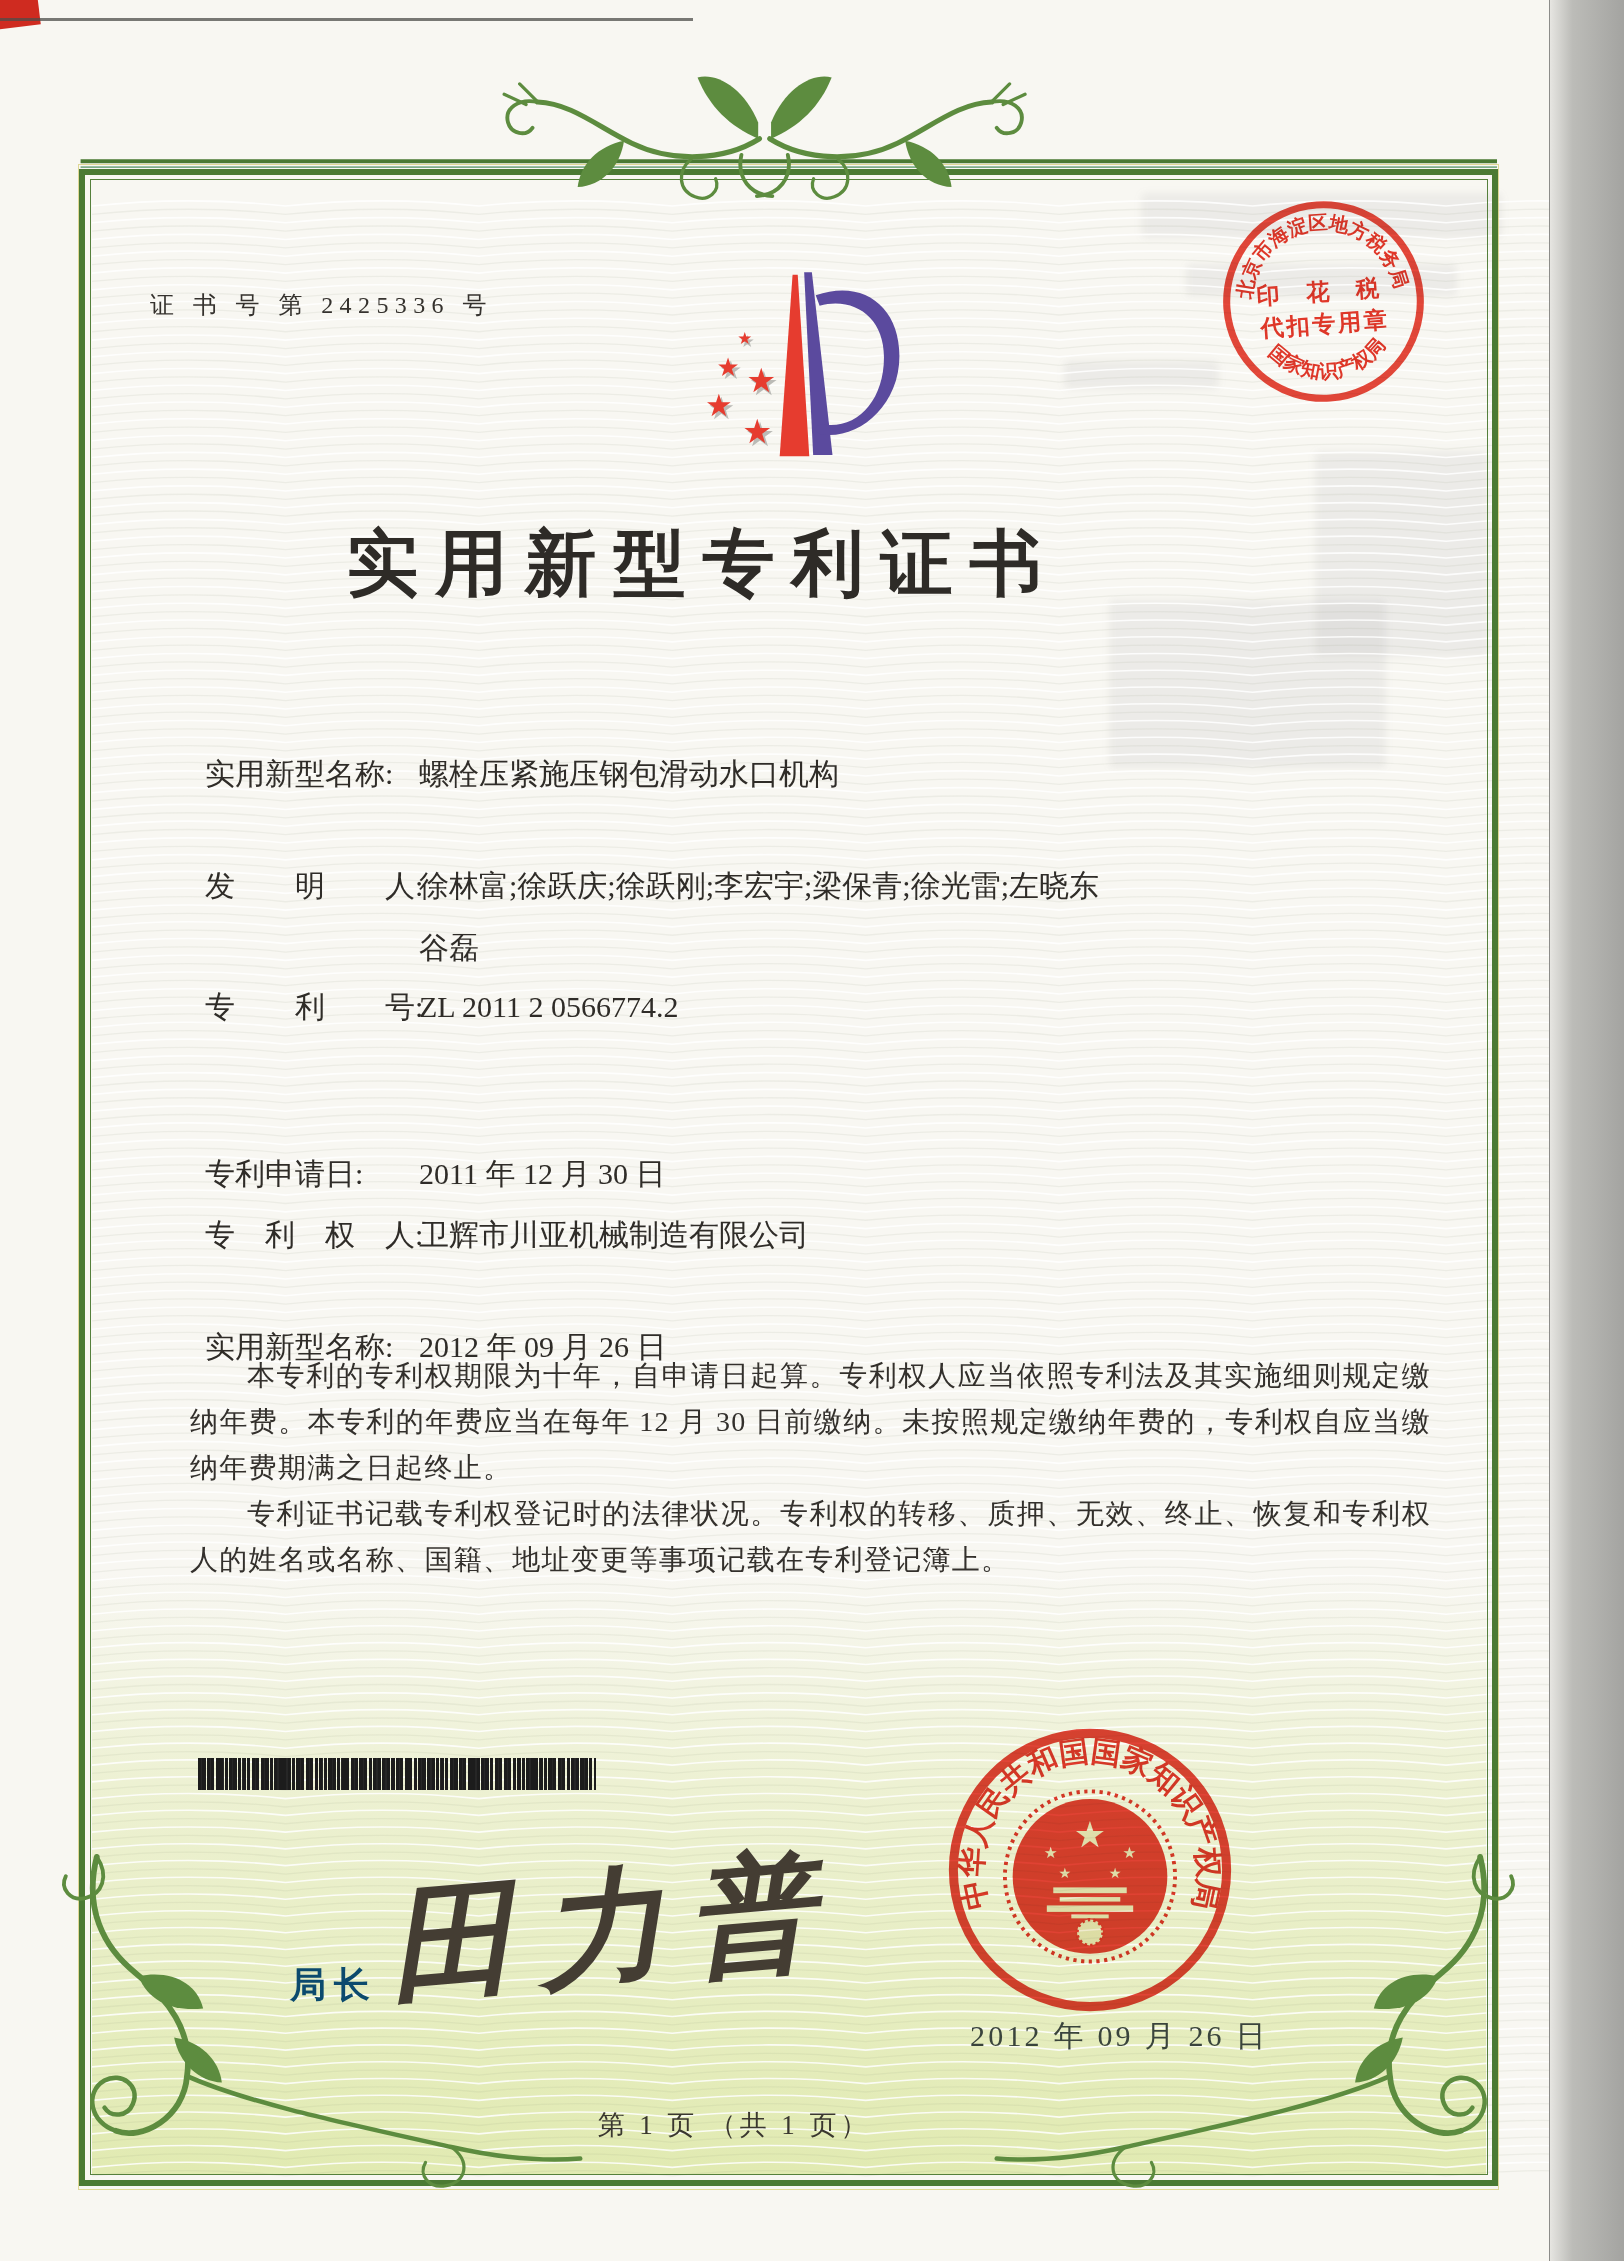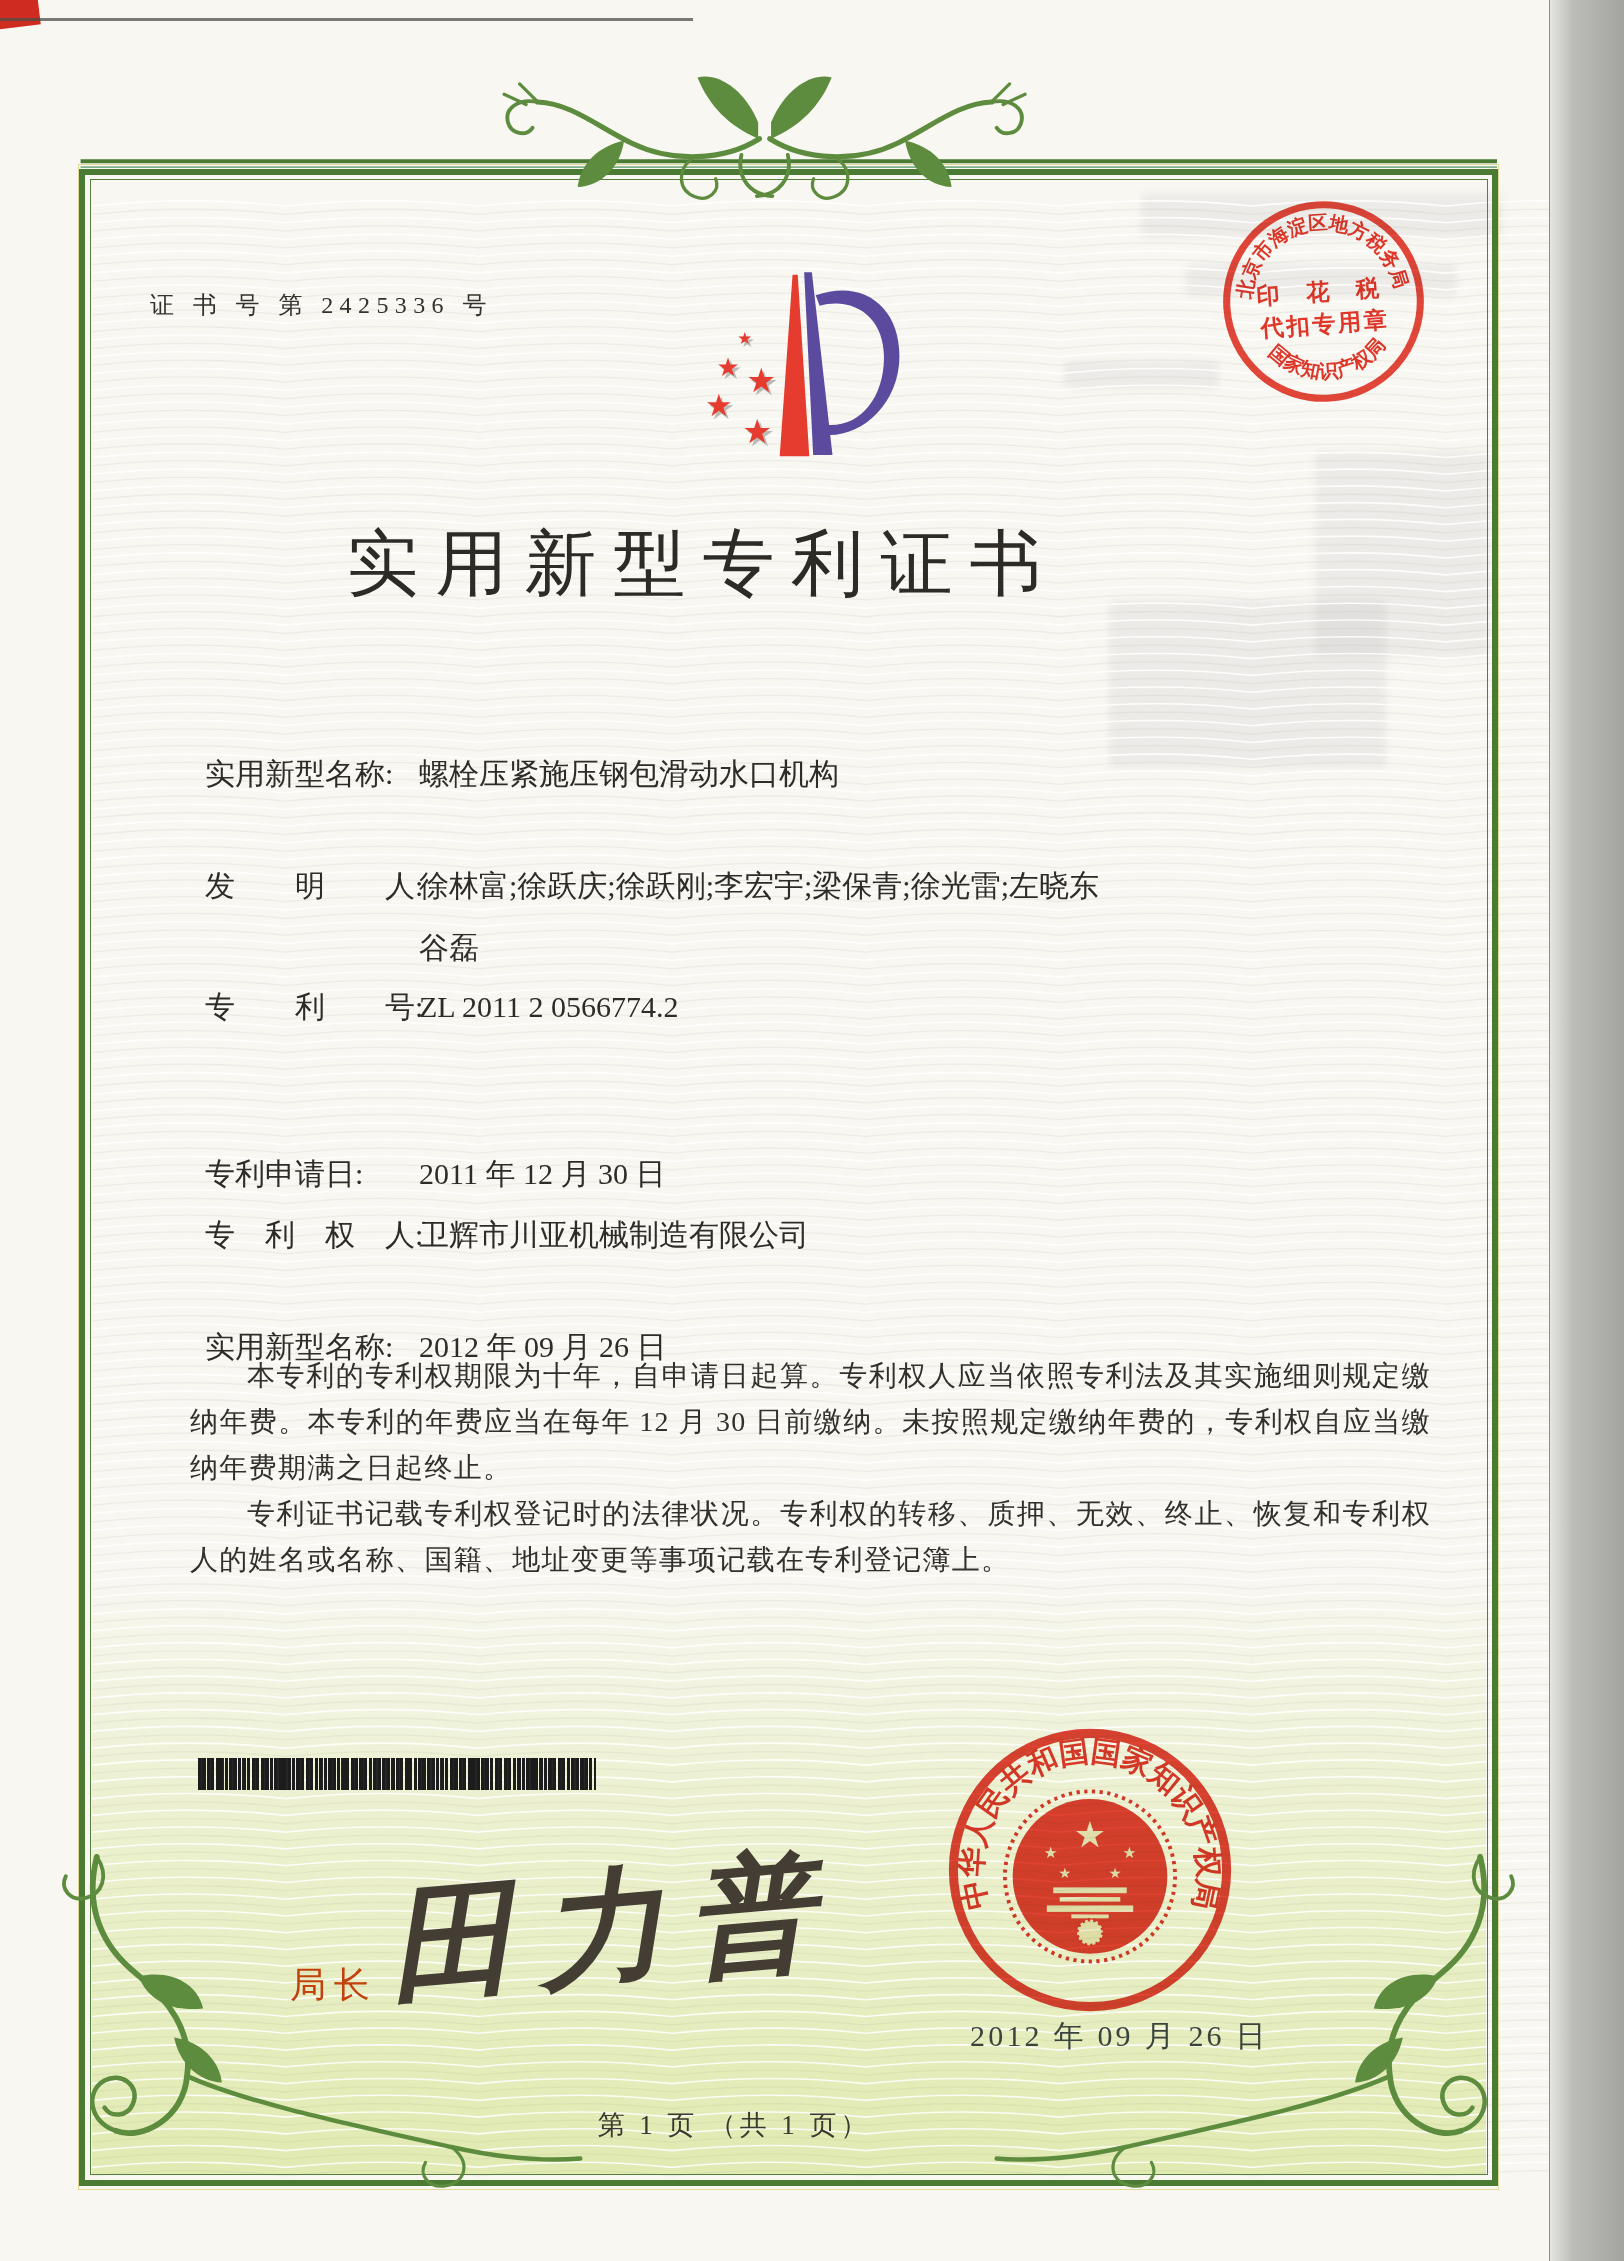--- a/index.html
+++ b/index.html
@@ -14,33 +14,33 @@
   .top-dark-line{left:0;top:18px;width:693px;height:3.2px;background:#4e4e4a;opacity:.75;z-index:61;}
   .ghost{position:absolute;background:rgba(100,106,120,.08);filter:blur(3.9px);border-radius:5.2px;}
   
   .frame-yellow{left:78px;top:164px;width:1421px;height:2026px;border:1.9px solid rgba(216,208,126,.8);box-sizing:border-box;}
   .frame-outer{left:79px;top:169px;width:1419px;height:2017px;border:6.4px solid #4b7a33;box-sizing:border-box;}
   .frame-inner{left:90px;top:179px;width:1398px;height:1996px;border:1.9px solid #55803c;box-sizing:border-box;}
   .tint{left:92px;top:1573px;width:1394px;height:601px;
      background:linear-gradient(180deg,rgba(228,236,185,0) 0%,rgba(228,236,185,.55) 35%,rgba(223,233,172,.92) 100%);}
   
   .cert-no{left:150px;top:289px;font-size:24px;letter-spacing:6.4px;color:#35322e;}
-  .title{left:219px;top:516px;width:967px;text-align:center;font-size:72px;font-weight:400;
+  .title{left:219px;top:516px;width:967px;text-align:center;font-size:72px;font-weight:700;
          letter-spacing:17px;color:#2e2b27;}
   .row{left:190px;font-size:30px;color:#2f2c28;}
   .row .lbl{display:inline-block;width:214px;}
   .body-block{left:190px;top:1353px;width:1241px;font-size:28px;line-height:46px;color:#33302c;
               text-align:justify;letter-spacing:1.3px;}
   .body-block p{margin:0;text-indent:57px;}
   .barcode{left:198px;top:1758px;width:398px;height:32px;z-index:22;
      background-image:
        repeating-linear-gradient(90deg,#1c1c1c 0 2.6px,transparent 2.6px 4.5px),
        repeating-linear-gradient(90deg,#1c1c1c 0 1.3px,transparent 1.3px 7px),
        repeating-linear-gradient(90deg,#262626 0 3.9px,transparent 3.9px 11px);}
-  .juzhang{left:290px;top:1961px;font-size:36px;letter-spacing:7.7px;color:#c2410c;z-index:22;}
+  .juzhang{left:290px;top:1961px;font-size:36px;letter-spacing:7.7px;color:#0c4a6e;z-index:22;font-weight:bold;}
   .signature{left:387px;top:1845px;font-size:126px;font-weight:700;font-style:italic;color:#443d33;
              letter-spacing:24.5px;transform:rotate(-5deg);z-index:22;}
   .seal-date{left:970px;top:2016px;font-size:30px;letter-spacing:3.2px;color:#3a443c;z-index:24;}
   .footer{left:567px;top:2107px;width:335px;text-align:center;font-size:27px;letter-spacing:3.9px;color:#3a372f;z-index:22;}
   svg{position:absolute;overflow:visible;}
   .stamp{mix-blend-mode:multiply;}
 </style>
 </head>
 <body>
 

